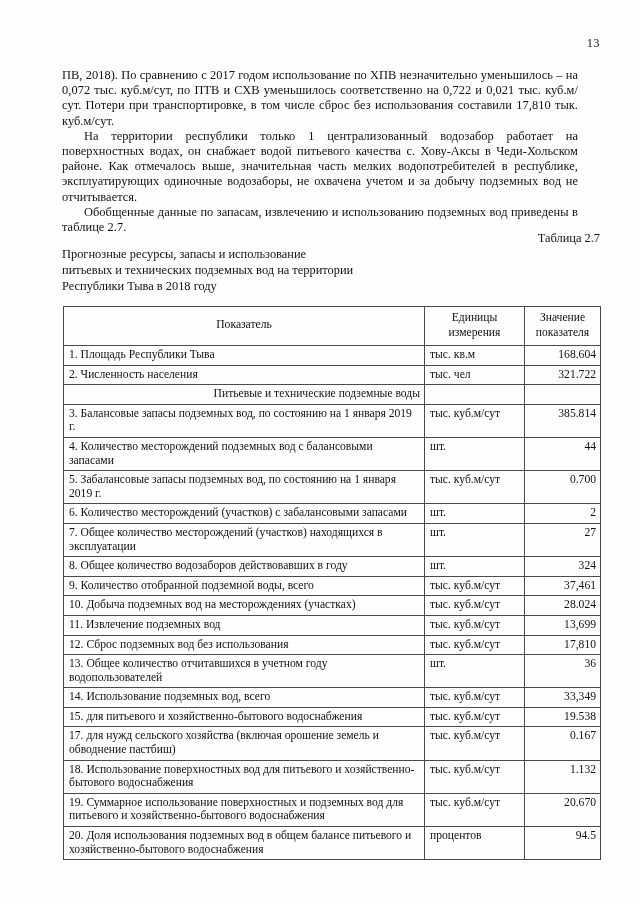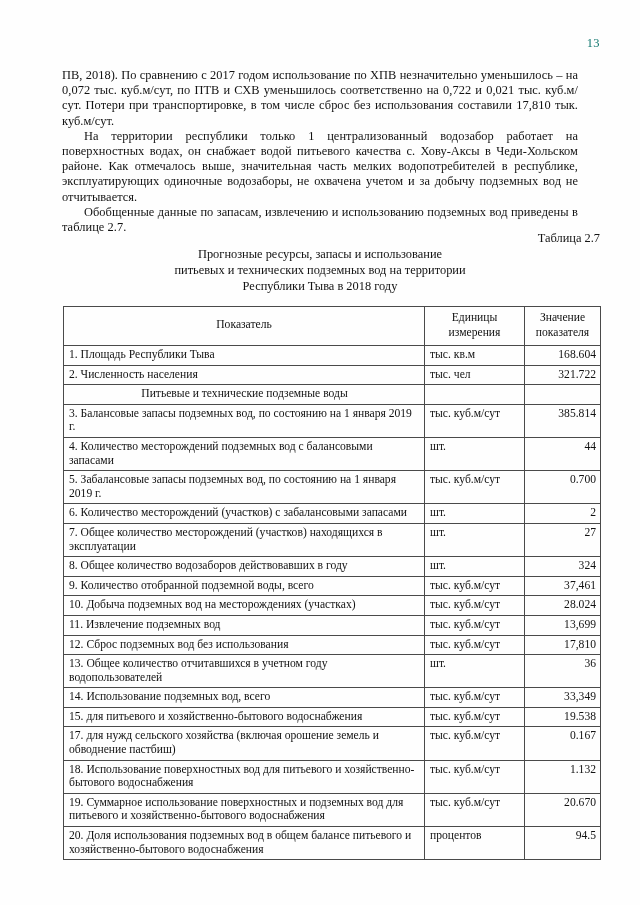--- a/index.html
+++ b/index.html
@@ -20,21 +20,21 @@
     position: absolute;
     inset: 0;
     background: #fefefe;
   }
   .page-number {
     position: absolute;
     top: 36px;
     right: 40px;
     font-size: 12.5px;
     letter-spacing: 0.4px;
-    color: #0f766e;
+    color: #0f172a;
   }
   .body-text {
     position: absolute;
     left: 62px;
     top: 68px;
     width: 516px;
   }
   p.para {
     margin: 0;
     font-size: 12.4px;
@@ -52,21 +52,20 @@
     right: 40px;
     top: 231px;
     font-size: 12.4px;
     color: #151515;
   }
   .table-title {
     position: absolute;
     left: 62px;
     top: 246px;
     width: 516px;
-    text-align: center;
     font-size: 12.4px;
     line-height: 16px;
     color: #121212;
   }
   .table-title div { white-space: nowrap; }
 
   .data-table-wrap {
     position: absolute;
     left: 63px;
     top: 306px;
@@ -106,21 +105,21 @@
     text-align: left;
     vertical-align: top;
     padding-top: 2px;
   }
   td.val-cell {
     text-align: right;
     vertical-align: top;
     padding-top: 2px;
   }
   tr.section-row td.name-cell {
-    text-align: center;
+    text-align: right;
   }
 </style>
 </head>
 <body>
 
 <div class="page">
 
   <div class="page-number">13</div>
 
   <div class="body-text">

